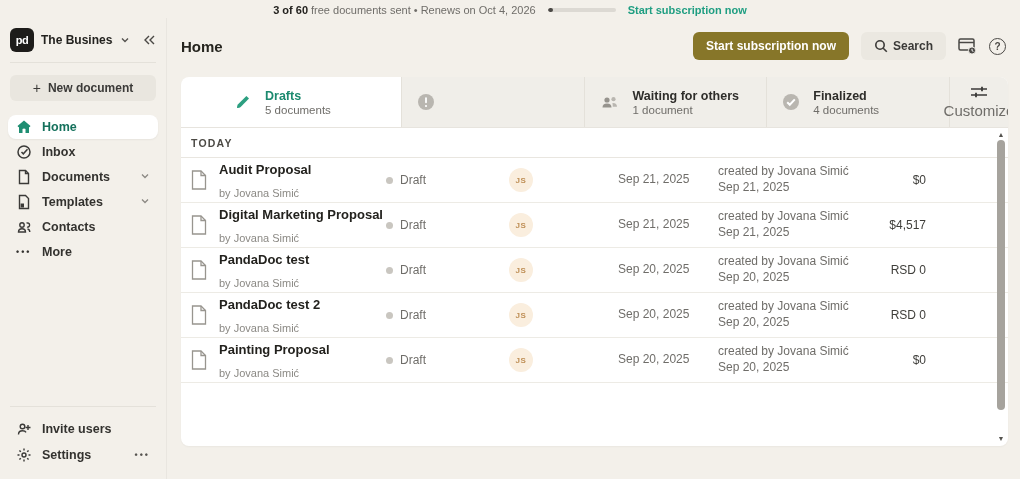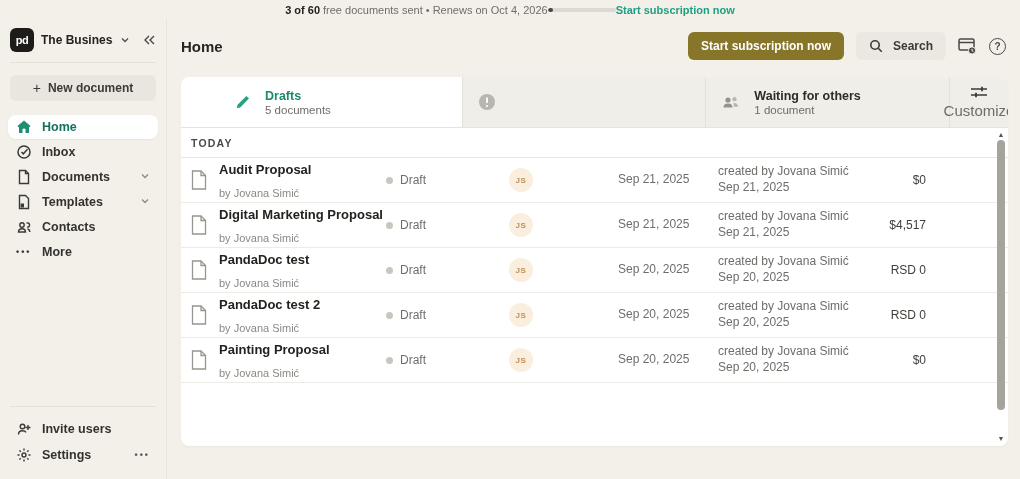--- a/index.html
+++ b/index.html
@@ -1,20 +1,20 @@
 <!DOCTYPE html>
 <html><head>
 <meta charset="utf-8">
 <style>
   * { margin:0; padding:0; box-sizing:border-box; }
   html,body { width:1020px; height:479px; overflow:hidden; }
   body { font-family:"Liberation Sans", sans-serif; background:#f3f0ea; color:#3b3a38; }
 
   
-  .topbar { height:18px; display:flex; align-items:center; justify-content:center; font-size:11px; color:#6f6d69; padding-top:2px; }
+  .topbar { height:18px; display:flex; align-items:center; justify-content:center; gap:12px; font-size:11px; color:#6f6d69; padding-top:2px; }
   .topbar b { color:#23221f; margin-right:3px; }
   .progress { width:68px; height:4px; border-radius:2px; background:#dcd9d3; overflow:hidden; }
   .progress .fill { height:100%; background:#4a4845; border-radius:2px; }
   .top-cta { color:#1f9e82; font-weight:bold; font-size:11px; cursor:pointer; }
 
   .shell { display:flex; height:461px; }
 
   
   .sidebar { width:167px; flex:none; display:flex; flex-direction:column; padding:8px 8px 12px; border-right:1px solid #e9e6e0; }
   .ws-row { display:flex; align-items:center; gap:7px; padding:2px 2px 10px; }
@@ -34,21 +34,21 @@
   .side-footer { margin-top:auto; display:flex; flex-direction:column; gap:2px; }
   .side-footer .side-div { margin-bottom:8px; }
   .trail-dots { margin-left:auto; font-size:9px; letter-spacing:2px; color:#55534f; cursor:pointer; }
 
   
   .main { flex:1; display:flex; flex-direction:column; min-width:0; }
   .main-header { height:56px; display:flex; align-items:center; padding:0 14px; }
   .page-title { font-size:15px; font-weight:bold; color:#26251f; }
   .header-right { margin-left:auto; display:flex; align-items:center; gap:12px; }
   .btn-olive { height:28px; padding:0 13px; background:#877629; color:#fff; border:none; border-radius:6px; font-family:inherit; font-size:12px; font-weight:bold; cursor:pointer; }
-  .btn-search { height:28px; padding:0 13px; background:#ebe8e1; color:#3b3a38; border:none; border-radius:6px; font-family:inherit; font-size:12px; font-weight:bold; display:flex; align-items:center; gap:10px; cursor:pointer; }
+  .btn-search { height:28px; padding:0 13px; background:#ebe8e1; color:#3b3a38; border:none; border-radius:6px; font-family:inherit; font-size:12px; font-weight:bold; display:flex; align-items:center; gap:5px; cursor:pointer; }
   .help-badge { width:17px; height:17px; border:1.4px solid #4a4845; border-radius:50%; display:grid; place-items:center; font-size:10px; font-weight:bold; color:#4a4845; cursor:pointer; }
 
   
   .card { margin:3px 12px 0 14px; background:#fff; border-radius:8px; height:369px; position:relative; overflow:hidden; box-shadow:0 1px 2px rgba(0,0,0,.04); }
   .summary { display:flex; height:51px; border-bottom:1px solid #e7e4de; }
   .scell { flex:1; display:flex; align-items:center; gap:12px; padding:0 14px; border-right:1px solid #e4e1da; background:#f0eee9; cursor:pointer; }
   .scell.active { background:#fff;margin-left:38px; }
   .s-label { font-size:12.5px; font-weight:bold; color:#2e2d2a; line-height:1.3; }
   .scell.active .s-label { color:#1c8a6f; }
   .s-count { font-size:11.5px; color:#6f6d69; }
@@ -230,20 +230,30 @@
               <circle cx="8" cy="8" r="2.6" fill="#96938d"></circle>
               <path d="M3.5 15.5 Q3.5 11.6 8 11.6 Q12.5 11.6 12.5 15.5 Z" fill="#96938d"></path>
               <circle cx="14.5" cy="7.2" r="2.1" fill="#b9b6b0"></circle>
               <path d="M13.5 11 Q18 10.8 18 14.8 L13.8 14.8" fill="#b9b6b0"></path>
             </svg>
           <div>
             <div class="s-label">Waiting for others</div>
             <div class="s-count">1 document</div>
           </div>
         </div>
+        <div class="scell">
+          <svg width="20" height="20" viewBox="0 0 20 20">
+              <circle cx="10" cy="10" r="8" fill="#b9b6b0"></circle>
+              <path d="M6.2 10.2 L8.8 12.8 L13.8 7.4" fill="none" stroke="#fff" stroke-width="2"></path>
+            </svg>
+          <div>
+            <div class="s-label">Finalized</div>
+            <div class="s-count">4 documents</div>
+          </div>
+        </div>
         <div class="customize">
           <svg width="18" height="14" viewBox="0 0 18 14">
               <path d="M1 4 L17 4 M1 10 L17 10" stroke="#3b3a38" stroke-width="1.5"></path>
               <path d="M12 1.8 L12 6.2 M6 7.8 L6 12.2" stroke="#3b3a38" stroke-width="1.8"></path>
             </svg>
           <span>Customize</span>
         </div>
       </div>
 
 

